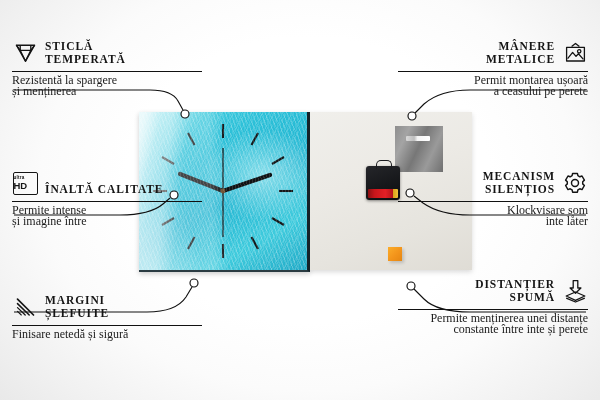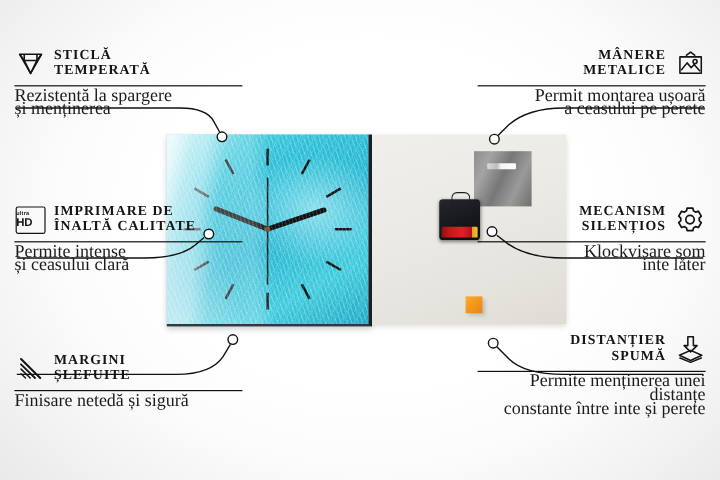--- a/index.html
+++ b/index.html
@@ -167,21 +167,21 @@
     color: #151515;
     text-transform: uppercase;
   }
   .feat-rule {
     height: 0;
     border-top: 1.15px solid #111111;
     margin-top: 3px;
   }
   .feat-desc {
     font-family: "Liberation Serif", serif;
-    font-size: 15px;
+    font-size: 12px;
     line-height: 11.4px;
     color: #1b1b1b;
     margin-top: 3px;
   }
 
   .feat-icon {
     flex: 0 0 auto;
     width: 26px;
     height: 26px;
     display: flex;
@@ -303,24 +303,24 @@
   </div>
 
   <div class="feature left" id="feature-print">
     <div class="feat-head">
       <span class="feat-icon">
         <span class="hd-badge">
           <span class="hd-small">ultra</span>
           <span class="hd-big">HD</span>
         </span>
       </span>
-      <span class="feat-title"><span>IMPRIMARE DE</span><br><span>ÎNALTĂ CALITATE</span></span>
-    </div>
-    <div class="feat-rule"></div>
-    <div class="feat-desc"><span>Permite intense</span><br><span>și ceasului clară</span></div>
+      <span class="feat-title"><br><span>ÎNALTĂ CALITATE</span></span>
+    </div>
+    <div class="feat-rule"></div>
+    <div class="feat-desc"><span>Permite intense</span><br><span>și imagine între</span></div>
   </div>
 
   <div class="feature left" id="feature-edges">
     <div class="feat-head">
       <span class="feat-icon">
         <svg width="25" height="22" viewBox="0 0 25 22">
           <g fill="none" stroke="#141414" stroke-linecap="round">
             <path d="M4.5,3.2 L20.5,19.0" stroke-width="1.7"></path>
             <path d="M4.5,7.6 L16.2,19.0" stroke-width="1.5"></path>
             <path d="M4.5,11.6 L12.2,19.0" stroke-width="1.3"></path>

